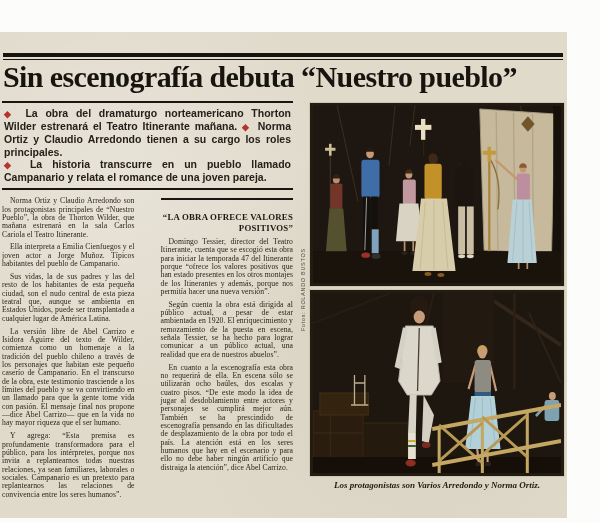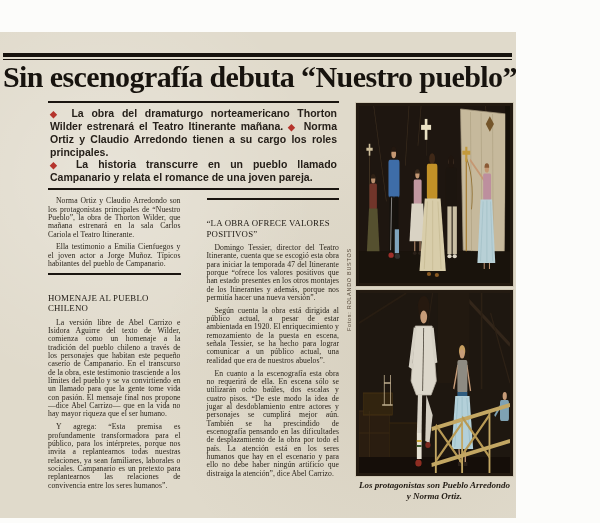--- a/index.html
+++ b/index.html
@@ -1,62 +1,62 @@
 <!DOCTYPE html>
 <html><head>
 <meta charset="utf-8">
 <style>
   * { margin:0; padding:0; box-sizing:border-box; }
   html,body { width:600px; }
   body { font-family:"Liberation Serif", serif; background:#fbfbf9; }
   #page { position:relative; width:600px; height:523px; background:#fcfcfa; overflow:hidden; }
 
   .clipping {
-    position:absolute; left:0; top:32px; width:516px; height:486px;
+    position:absolute; left:0; top:32px; width:567px; height:486px;
     background:
       radial-gradient(circle at 20% 30%, rgba(255,255,255,.25), transparent 40%),
       radial-gradient(circle at 75% 70%, rgba(120,105,70,.08), transparent 45%),
       #e0dacb;
     overflow:hidden;
   }
 
   .rules { position:absolute; top:21px; left:3px; right:4px; }
   .rule-thick { height:4px; background:#17130e; }
   .rule-thin  { height:1px; background:#17130e; margin-top:2px; }
 
   .headline {
     position:absolute; top:28px; left:3px; right:2px;
     font-family:"Liberation Serif", serif; font-weight:bold;
     font-size:30px; line-height:34px; letter-spacing:-0.6px;
     color:#17130e; white-space:nowrap;
   }
 
-  .content { position:absolute; top:69px; left:2px; right:3px; bottom:4px; display:flex;margin-left:46px; }
+  .content { position:absolute; top:69px; left:2px; right:3px; bottom:4px; display:flex; }
 
   
   .textside { width:291px; margin-right:5px; display:flex; flex-direction:column; }
   .lead {
     border-top:2px solid #1a1510; border-bottom:2px solid #1a1510;
     padding:4px 2px 5px 2px;
     font-family:"Liberation Sans", sans-serif; font-weight:bold;
     font-size:10.5px; line-height:12.2px; text-align:justify; color:#26201a;
   }
   .lead p { margin:0; }
   .diamond { color:#b5342c; font-size:9px; padding-right:2px; }
 
   .columns { display:flex; gap:26px; margin-top:7px; height:342px; overflow:hidden; }
   .col {
     flex:1; font-family:"Liberation Serif", serif;
     font-size:7.7px; line-height:8.35px; text-align:justify;
     color:#2a241b; letter-spacing:0.05px;
   }
   .col p.p { margin:0 0 4.5px 0; text-indent:8px; }
   .col h3.subhead {
-    border-top:2px solid #1a1510; text-align:left; font-weight:normal;
-    font-size:8.8px; line-height:10.3px; padding-top:18px; margin:1px 0 5px 0;
+    border-top:2px solid #1a1510; text-align:right; font-weight:bold;
+    font-size:8.8px; line-height:10.3px; padding-top:12px; margin:1px 0 5px 0;
     color:#1e1913; letter-spacing:0.2px;
   }
 
   
   .photoside { flex:1; display:flex; }
   .creditstrip { width:12px; position:relative; }
   .credit-text {
     position:absolute; top:60px; left:2px; height:170px;
     writing-mode:vertical-rl; transform:rotate(180deg);
     font-family:"Liberation Sans", sans-serif; font-size:5.5px;
@@ -92,22 +92,22 @@
     <div class="content">
 
       <div class="textside">
         <div class="lead">
             <p><span class="diamond" style="color: rgb(181, 52, 44);">◆</span> La obra del dramaturgo norteamericano Thorton Wilder estrenará el Teatro Itinerante mañana. <span class="diamond" style="color: rgb(181, 52, 44);">◆</span> Norma Ortiz y Claudio Arredondo tienen a su cargo los roles principales. </p>
             <p><span class="diamond" style="color: rgb(181, 52, 44);">◆</span> La historia transcurre en un pueblo llamado Campanario y relata el romance de una joven pareja. </p>
           </div>
         <div class="columns">
           <div class="col">
               <p class="p">Norma Ortiz y Claudio Arredondo son los protagonistas principales de “Nuestro Pueblo”, la obra de Thorton Wilder, que mañana estrenará en la sala Carlos Cariola el Teatro Itinerante.</p>
-              <p class="p">Ella testimonio a Emilia Cienfuegos y el joven actor a Jorge Muñoz. Típicos habitantes del pueblo de Campanario.</p>
-              <h3 class="subhead">HOMENAJE AL PUEBLO CHILENO</h3>
+              <p class="p">Ella interpreta a Emilia Cienfuegos y el joven actor a Jorge Muñoz. Típicos habitantes del pueblo de Campanario.</p>
+              <p class="p">Sus vidas, la de sus padres y las del resto de los habitantes de esta pequeña ciudad, son el nudo central de esta pieza teatral que, aunque se ambienta en Estados Unidos, puede ser transplantada a cualquier lugar de América Latina.</p>
               <p class="p">La versión libre de Abel Carrizo e Isidora Aguirre del texto de Wilder, comienza como un homenaje a la tradición del pueblo chileno a través de los personajes que habitan este pequeño caserío de Campanario. En el transcurso de la obra, este testimonio trasciende a los límites del pueblo y se va convirtiendo en un llamado para que la gente tome vida con pasión. El mensaje final nos propone —dice Abel Carrizo— que en la vida no hay mayor riqueza que el ser humano.</p>
               <p class="p">Y agrega: “Esta premisa es profundamente transformadora para el público, para los intérpretes, porque nos invita a replantearnos todas nuestras relaciones, ya sean familiares, laborales o sociales. Campanario es un pretexto para replantearnos las relaciones de convivencia entre los seres humanos”.</p>
             </div>
           <div class="col">
               <h3 class="subhead">“LA OBRA OFRECE VALORES POSITIVOS”</h3>
               <p class="p">Domingo Tessier, director del Teatro Itinerante, cuenta que se escogió esta obra para iniciar la temporada 47 del Itinerante porque “ofrece los valores positivos que han estado presentes en los otros montajes de los Itinerantes y además, porque nos permitía hacer una nueva versión”.</p>
               <p class="p">Según cuenta la obra está dirigida al público actual, a pesar de estar ambientada en 1920. El enriquecimiento y remozamiento de la puesta en escena, señala Tessier, se ha hecho para lograr comunicar a un público actual, una realidad que era de nuestros abuelos”.</p>
               <p class="p">En cuanto a la escenografía esta obra no requerirá de ella. En escena sólo se utilizarán ocho baúles, dos escalas y cuatro pisos. “De este modo la idea de jugar al desdoblamiento entre actores y personajes se cumplirá mejor aún. También se ha prescindido de escenografía pensando en las dificultades de desplazamiento de la obra por todo el país. La atención está en los seres humanos que hay en el escenario y para ello no debe haber ningún artificio que distraiga la atención”, dice Abel Carrizo.</p>
             </div>
         </div>
@@ -265,20 +265,20 @@
               </g>
               <g fill="none">
                 <path d="M138,136 L287,112" stroke="#c3a763" stroke-width="4"></path>
                 <path d="M146,134 L146,180 M196,128 L196,180 M248,120 L248,180" stroke="#c3a763" stroke-width="3.5"></path>
                 <path d="M146,168 L196,130 M146,132 L196,170 M196,162 L248,122 M196,124 L248,164" stroke="#b89a55" stroke-width="3"></path>
                 <path d="M138,172 L287,148" stroke="#c3a763" stroke-width="4"></path>
               </g>
             </svg>
           </div>
 
-          <p class="caption center">Los protagonistas son Pueblo Arredondo y Norma Ortiz.</p>
+          <p class="caption center">Los protagonistas son Varios Arredondo y Norma Ortiz.</p>
 
         </div>
       </div>
 
     </div>
   </div>
 </div>
 
 </body></html>

